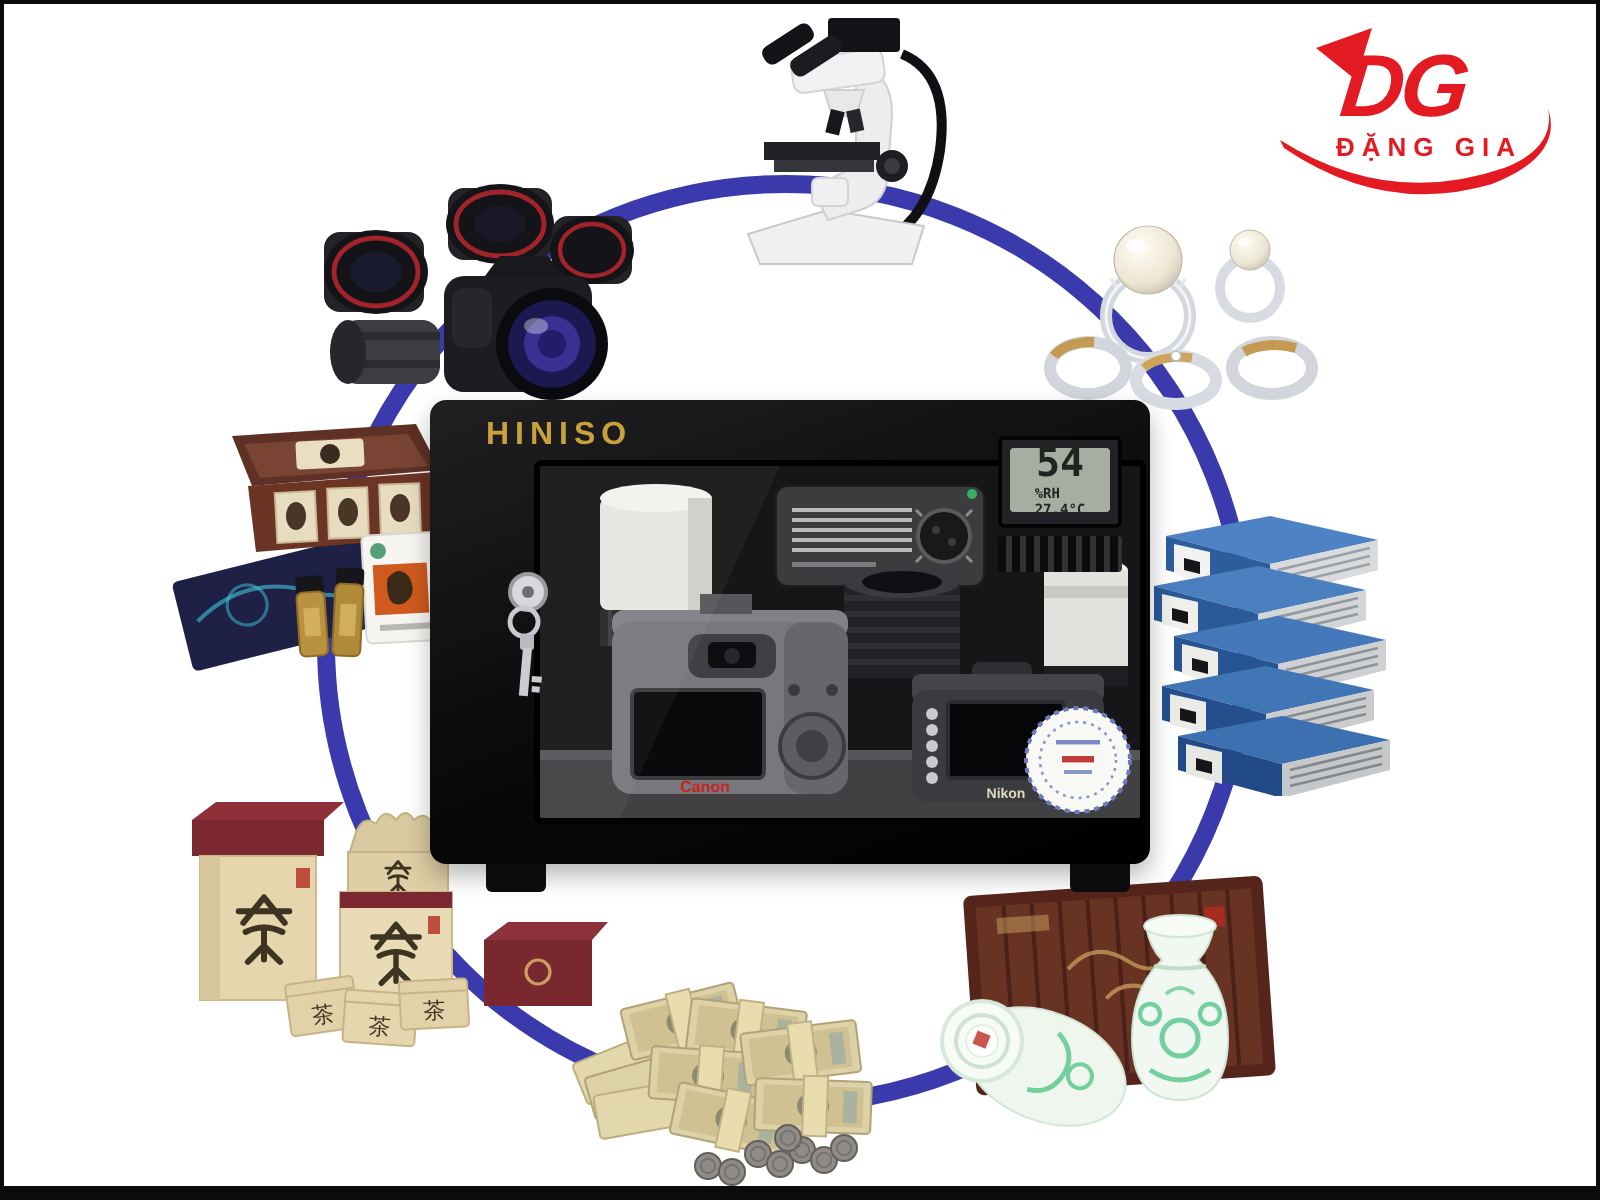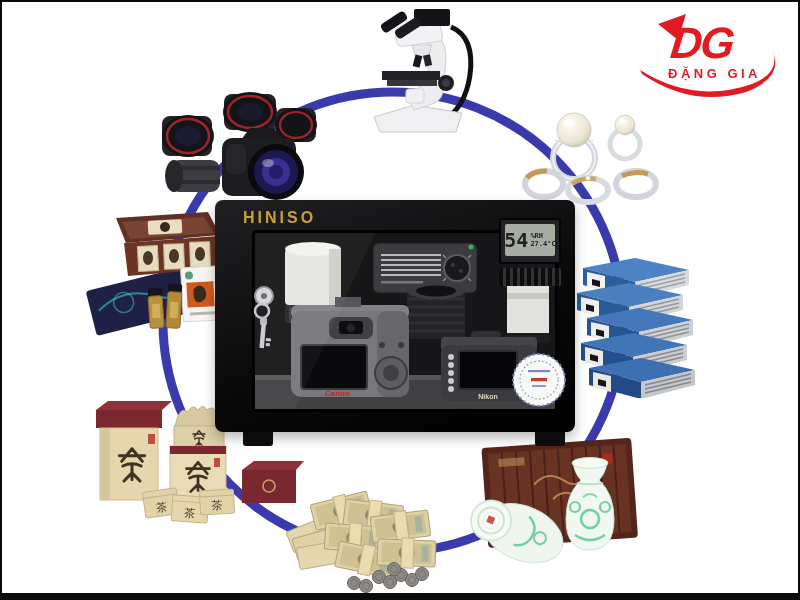--- a/index.html
+++ b/index.html
@@ -18,28 +18,28 @@
   #tea{left:92px;top:392px;width:212px;height:137px;}
   #giftboxes{left:86px;top:202px;width:172px;height:137px;}
   #logo{left:634px;top:12px;width:150px;height:86px;z-index:20;}
 
   
   #cabinet{position:absolute;left:215px;top:200px;width:360px;height:232px;z-index:10;
            background:linear-gradient(160deg,#202023,#09090a 55%,#000);border-radius:8px;
            box-shadow:0 6px 12px rgba(0,0,0,.28);}
   #cabinet .brand{position:absolute;left:28px;top:9px;color:#c8a03c;font-size:16px;
            font-weight:bold;letter-spacing:3px;}
-  #cabinet .window{position:absolute;left:37px;top:30px;width:300px;height:176px;
+  #cabinet .window{position:absolute;left:52px;top:30px;width:300px;height:176px;
            background:#101013;border:3px solid #000;border-radius:4px;overflow:hidden;}
   #cabinet .window svg{display:block;}
   .hygro{position:absolute;left:284px;top:18px;width:62px;height:46px;background:#232327;
          border:2px solid #040405;border-radius:3px;box-sizing:border-box;z-index:5;}
   .hygro .lcd{margin:4px;height:32px;background:#a7ada0;border-radius:2px;display:flex;
          align-items:center;justify-content:center;gap:2px;color:#20261f;
-         font-family:"DejaVu Sans Mono",monospace;}
+         font-family:"DejaVu Sans Mono",monospace;flex-direction:column;}
   .hygro .hum{font-size:20px;font-weight:bold;line-height:1;}
   .hygro .lcd-side{display:flex;flex-direction:column;font-size:7px;line-height:1.2;font-weight:bold;justify-content:center;}
   .vent{position:absolute;left:284px;top:68px;width:62px;height:18px;z-index:5;
         background:repeating-linear-gradient(90deg,#0c0c0d 0 4px,#323236 4px 7px);
         border-radius:2px;}
   .keys{position:absolute;left:34px;top:86px;width:30px;height:72px;z-index:6;}
   .badge{position:absolute;left:296px;top:152px;width:56px;height:56px;z-index:6;}
   .foot{position:absolute;bottom:-14px;width:30px;height:14px;background:#0c0c0e;
         border-radius:0 0 3px 3px;}
   .foot.l{left:28px;} .foot.r{left:320px;}

